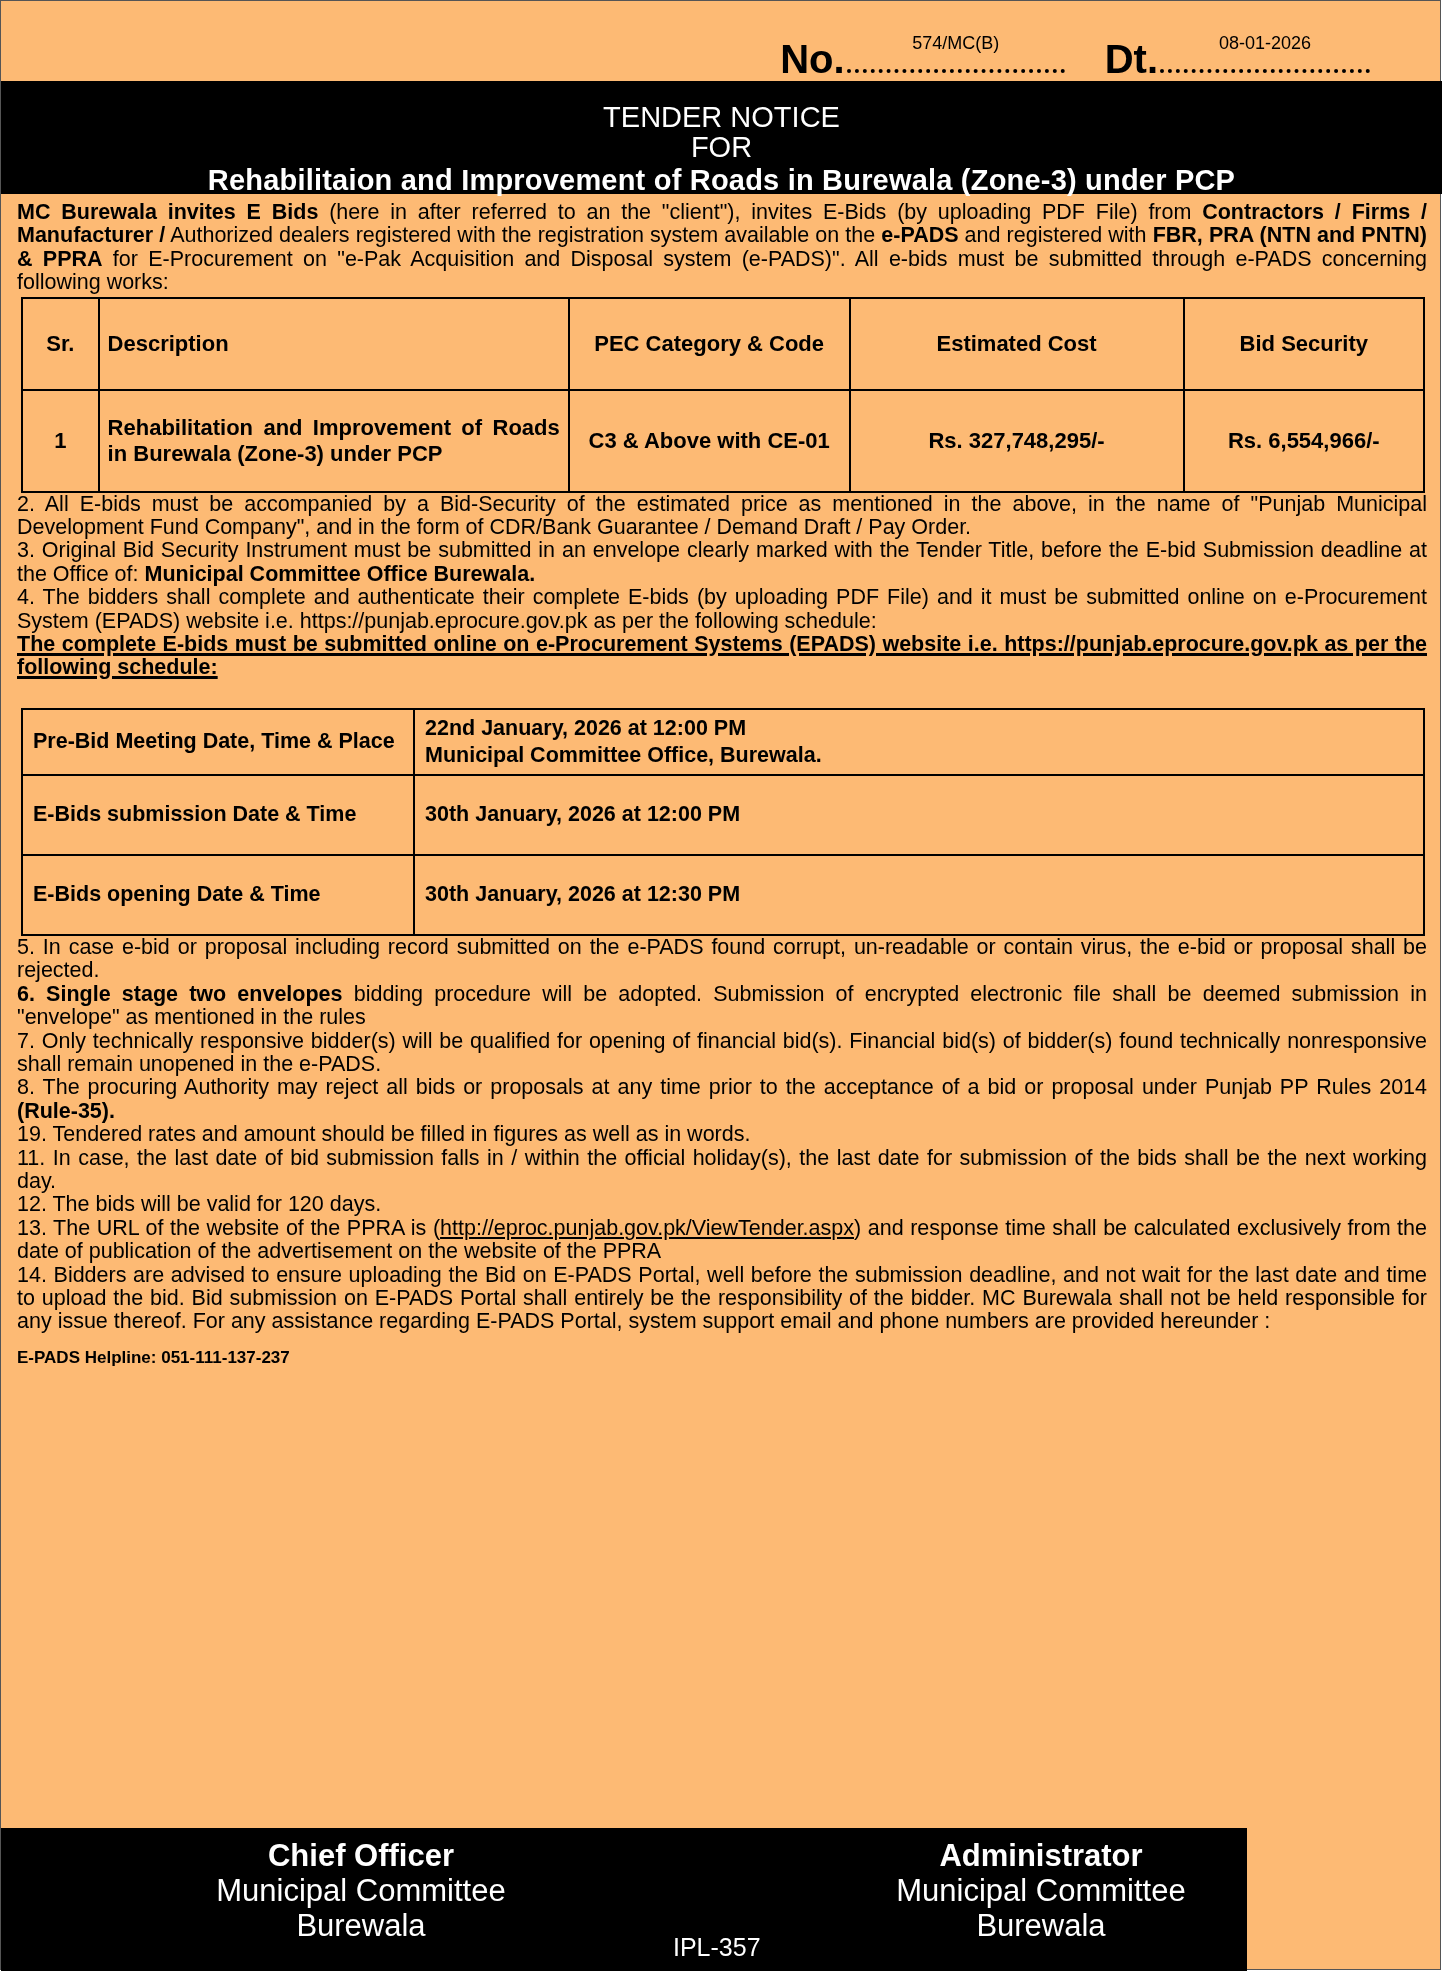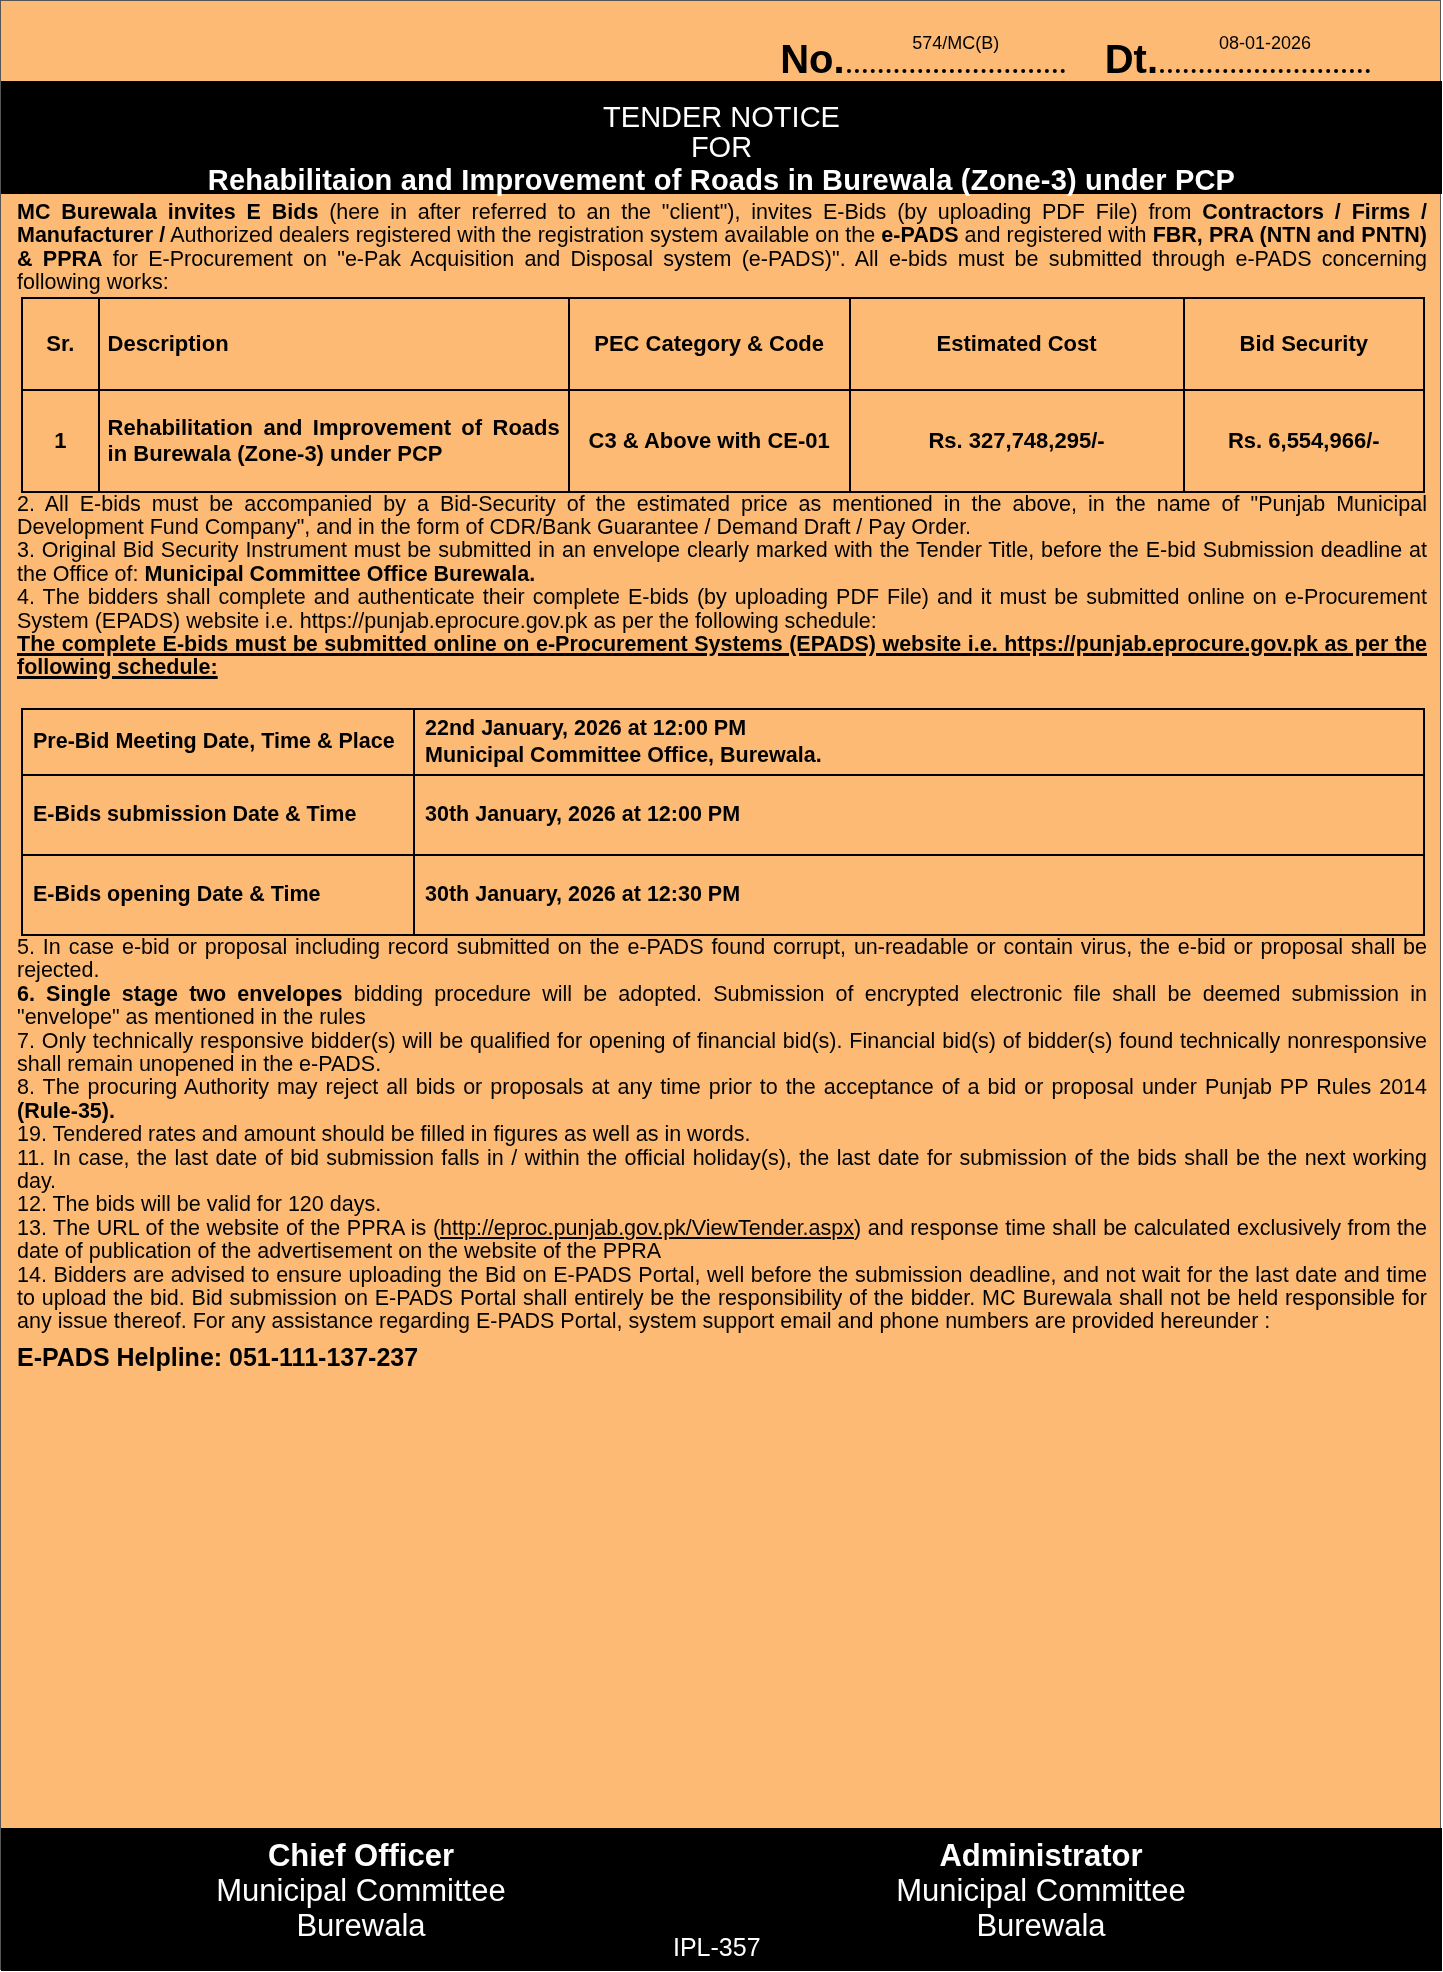--- a/index.html
+++ b/index.html
@@ -34,23 +34,23 @@
   .c-sec { width: 222px; text-align: center; }
 
   .u-bold { font-weight: bold; text-decoration: underline; text-decoration-thickness: 3px; text-underline-offset: 2px; }
 
   table.sched { border-collapse: collapse; width: 1404px; margin-top: 28px; margin-left: 4px; }
   table.sched td { border: 2px solid #000; font-weight: bold; font-size: 21.5px; line-height: 27px; padding: 0 10px; }
   table.sched td.k { width: 370px; height: 70px; }
   table.sched tr.r1 td.k { height: 64px; }
   table.sched tr.r2 td.k, table.sched tr.r3 td.k { height: 78px; }
 
-  .helpline { font-weight: bold; font-size: 25px; margin-top: 12px; }
+  .helpline { font-weight: bold; font-size: 17px; margin-top: 12px; }
 
-  .footer { position: absolute; top: 1827px; left: 0; width: 1441px; height: 143px; background: #000; color: #fff; }
+  .footer { position: absolute; top: 1827px; left: 0; width: 1246px; height: 143px; background: #000; color: #fff; }
   .sig { position: absolute; top: 10px; width: 420px; text-align: center; font-size: 31px; line-height: 35px; }
   .sig .ttl { font-weight: bold; }
   .sig.left { left: 150px; }
   .sig.right { left: 830px; }
   .ipl { position: absolute; left: 672px; top: 105px; font-size: 25px; }
 </style>
 </head>
 <body>
 
 <div class="page">

